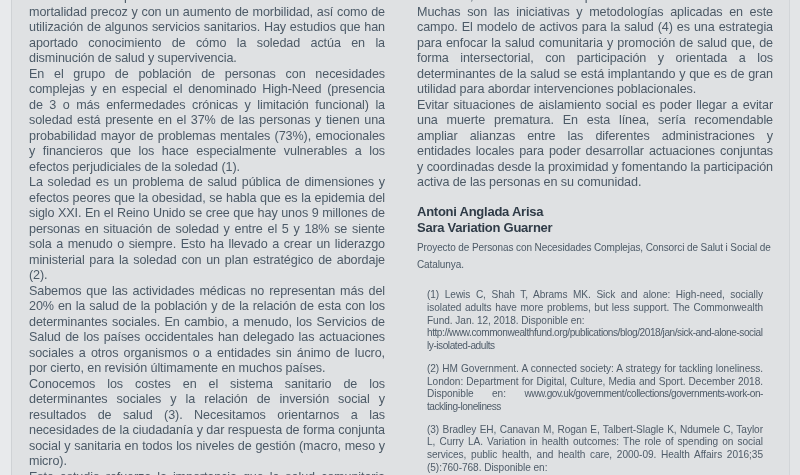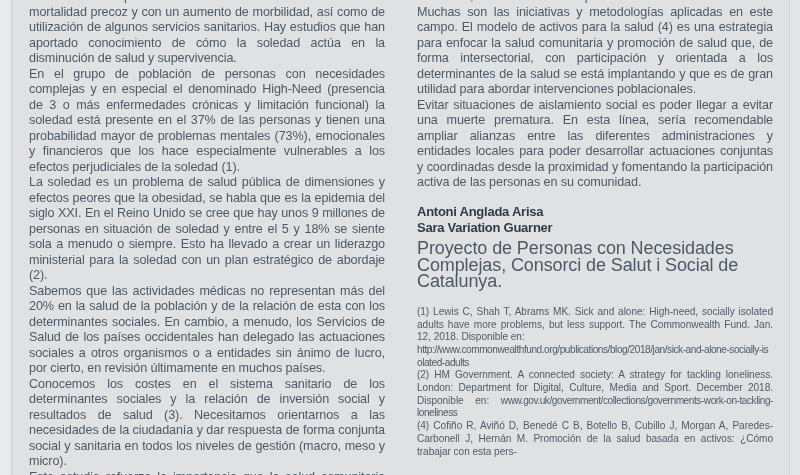--- a/index.html
+++ b/index.html
@@ -80,36 +80,36 @@
     margin-bottom: 2px;
   }
   .author-name {
     font-size: 13px;
     line-height: 16.4px;
     font-weight: bold;
     color: #2f3b47;
     letter-spacing: -0.25px;
   }
   .affiliation {
-    font-size: 18px;
+    font-size: 10px;
     line-height: 16.5px;
     color: #4c5a67;
     margin-top: 4px;
     letter-spacing: -0.1px;
   }
 
   .refs {
     margin-top: 16px;
     font-size: 10.1px;
     line-height: 12.7px;
     text-align: justify;
     color: #4f5c69;
     letter-spacing: -0.05px;
   }
-  .ref-item { margin: 0; }
+  .ref-item { margin: 10px; }
   .ref-url {
     display: block;
     letter-spacing: -0.45px;
     word-break: break-all;
   }
   .url-inline { letter-spacing: -0.45px; }
 </style>
 </head>
 <body>
 
@@ -133,20 +133,20 @@
 
     <div class="author-block">
       <div class="author-name">Antoni Anglada Arisa</div>
       <div class="author-name">Sara Variation Guarner</div>
       <div class="affiliation">Proyecto de Personas con Necesidades Complejas, Consorci de Salut i Social de Catalunya.</div>
     </div>
 
     <div class="refs">
       <p class="ref-item"><span>(1) Lewis C, Shah T, Abrams MK. Sick and alone: High-need, socially isolated adults have more problems, but less support. The Commonwealth Fund. Jan. 12, 2018. Disponible en:</span><span class="ref-url">http://www.commonwealthfund.org/publications/blog/2018/jan/sick-and-alone-socially-isolated-adults</span></p>
       <p class="ref-item"><span>(2) HM Government. A connected society: A strategy for tackling loneliness. London: Department for Digital, Culture, Media and Sport. December 2018. Disponible en: </span><span class="url-inline">www.gov.uk/government/collections/governments-work-on-tackling-loneliness</span></p>
-      <p class="ref-item"></p>
+      <p class="ref-item"><span>(3) Bradley EH, Canavan M, Rogan E, Talbert-Slagle K, Ndumele C, Taylor L, Curry LA. Variation in health outcomes: The role of spending on social services, public health, and health care, 2000-09. Health Affairs 2016;35 (5):760-768. Disponible en:</span></p>
       <p class="ref-item"><span>(4) Cofiño R, Aviñó D, Benedé C B, Botello B, Cubillo J, Morgan A, Paredes-Carbonell J, Hernán M. Promoción de la salud basada en activos: ¿Cómo trabajar con esta pers-</span></p>
     </div>
   </div>
 
   <div class="scan-right-rule"></div>
   <div class="scan-right-edge"></div>
 </div>
 
 </body></html>

